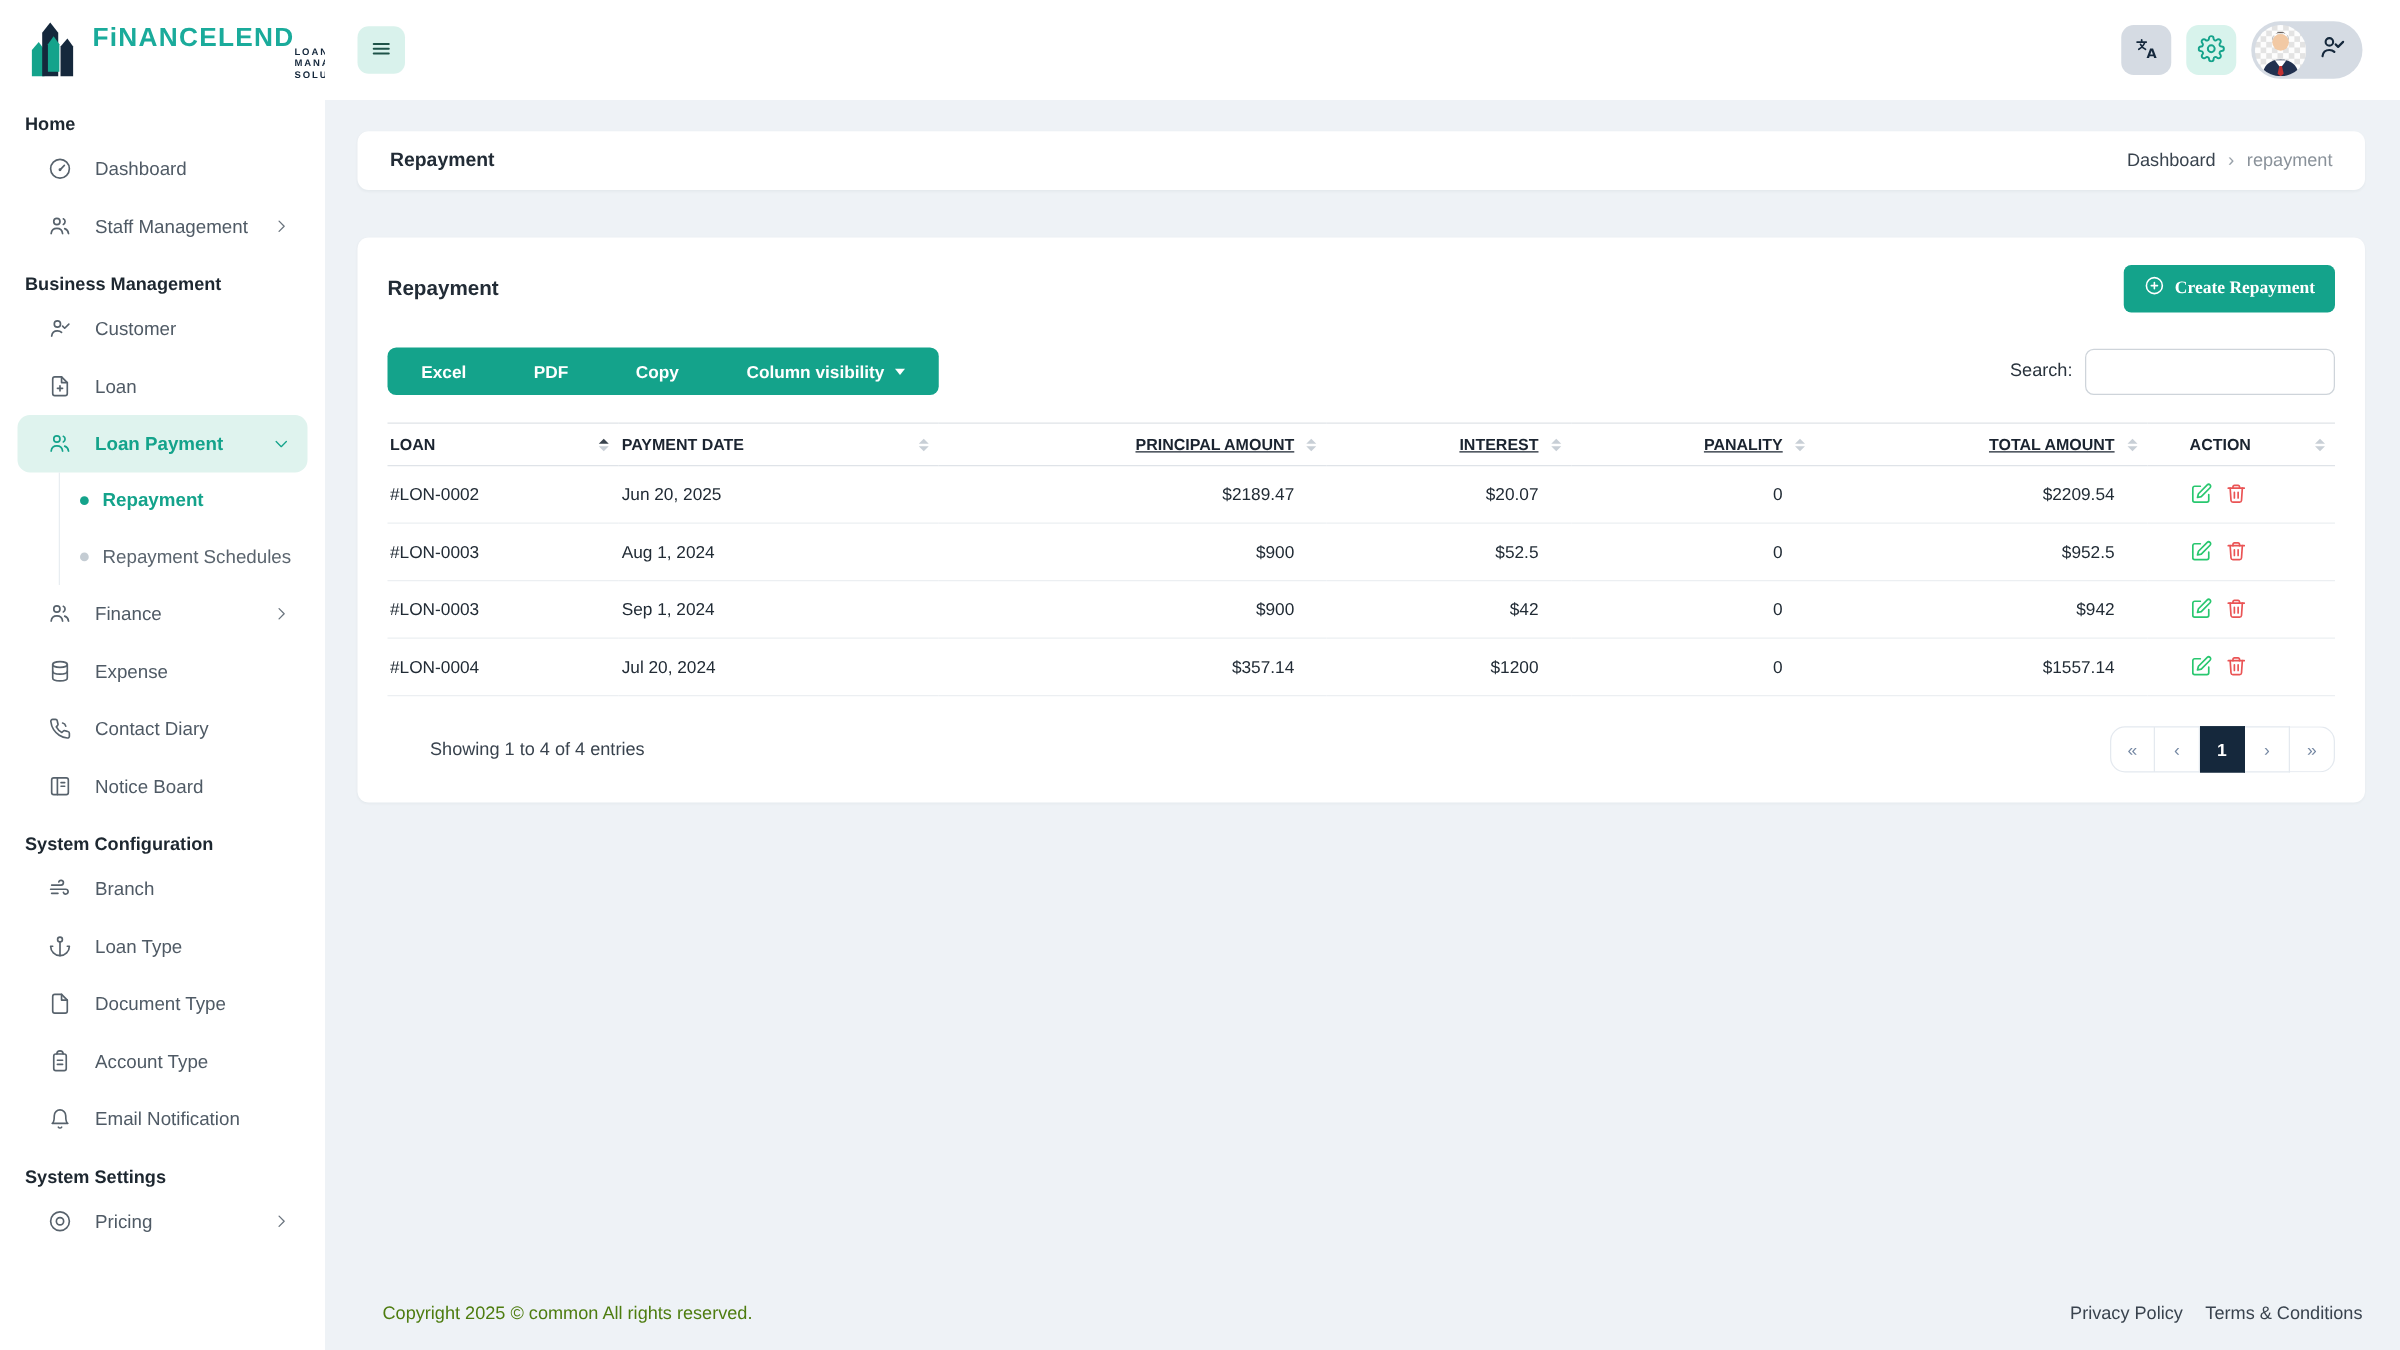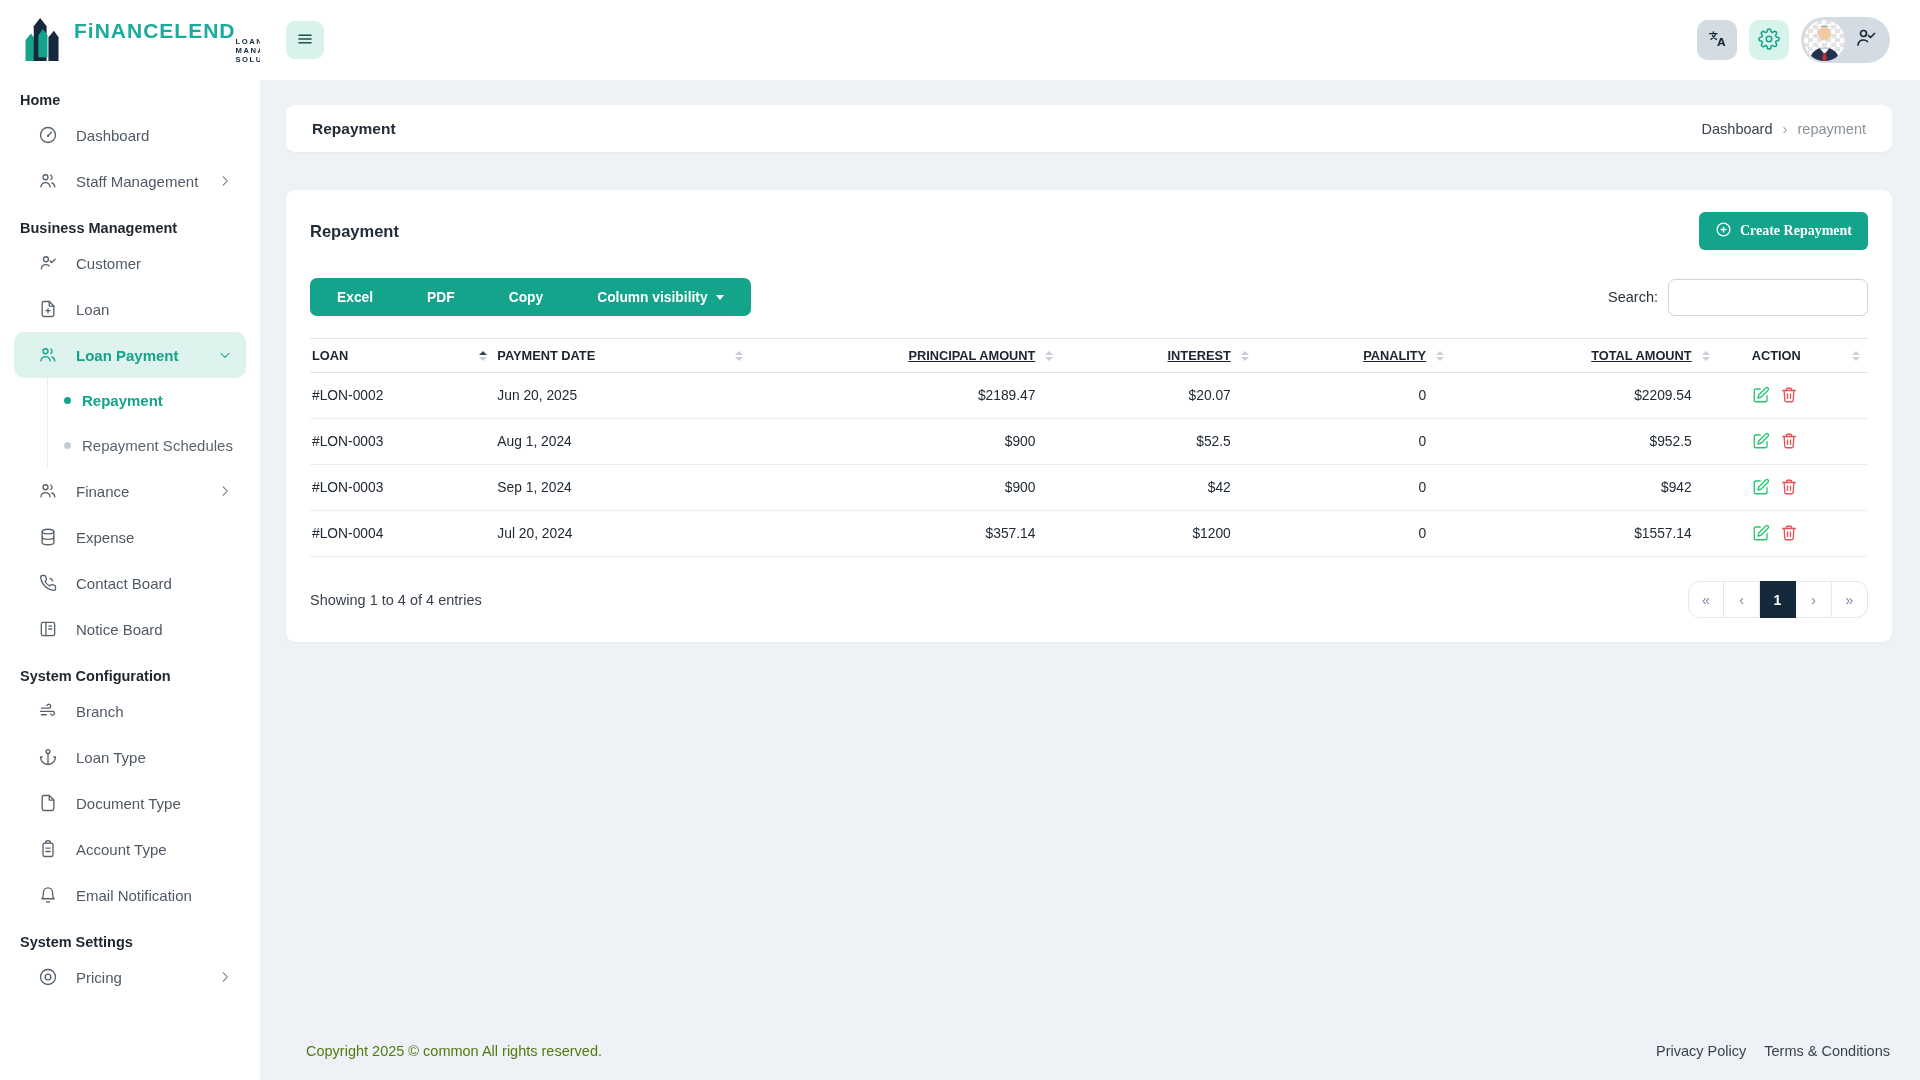--- a/index.html
+++ b/index.html
@@ -76,21 +76,21 @@
   .sort .up { border-bottom:4.5px solid #c8cfd6; }
   .sort .down { border-top:4.5px solid #c8cfd6; }
   .sort .up.on { border-bottom-color:#39434d; }
   .row-actions { display:flex; align-items:center; gap:8px; }
   .act-btn { background:none; border:none; cursor:pointer; width:20px; height:20px; padding:0; display:flex; }
   .act-btn svg { width:18px; height:18px; fill:none; stroke-width:1.8; stroke-linecap:round; stroke-linejoin:round; }
   .act-edit svg { stroke:#28c76f; }
   .act-del svg { stroke:#ea5455; }
 
   .table-footer { display:flex; align-items:center; justify-content:space-between; margin-top:24px; }
-  .entries-info { font-size:14.5px; color:#39434e; }
+  .entries-info { font-size:14.5px; color:#39434e;margin-left:34px; }
   .pagination { display:flex; }
   .page-btn { width:36px; height:37px; background:#fff; border:1px solid #e4e9ef; border-left:none; display:flex; align-items:center; justify-content:center; font-size:14px; color:#7588a3; cursor:pointer; font-family:inherit; }
   .page-btn:first-child { border-left:1px solid #e4e9ef; border-radius:12px 0 0 12px; }
   .page-btn:last-child { border-radius:0 12px 12px 0; }
   .page-btn.active { background:#15283c; color:#fff; border-color:#15283c; font-weight:700; }
 
   .footer { height:58px; display:flex; align-items:center; justify-content:space-between; padding:0 30px 0 46px; background:#eef2f6; }
   .footer-left { font-size:14.5px; color:#4d7c0f; }
   .footer-links { display:flex; gap:18px; font-size:14.5px; color:#39434e; }
   .footer-links span { cursor:pointer; }
@@ -226,21 +226,21 @@
       <span>Expense</span>
     </div>
 
     <div class="nav-item">
       <span class="nicon">
         <svg viewBox="0 0 24 24">
             <path d="M21 16.5v2.6a1.8 1.8 0 0 1-2 1.8 17.8 17.8 0 0 1-7.7-2.7 17.5 17.5 0 0 1-5.4-5.4A17.8 17.8 0 0 1 3.2 5a1.8 1.8 0 0 1 1.8-2h2.6a1.8 1.8 0 0 1 1.8 1.5c.1.9.3 1.8.6 2.6a1.8 1.8 0 0 1-.4 1.9L8.4 10.2a14.4 14.4 0 0 0 5.4 5.4l1.2-1.2a1.8 1.8 0 0 1 1.9-.4c.8.3 1.7.5 2.6.6a1.8 1.8 0 0 1 1.5 1.9z"></path>
             <path d="M14.5 6.5a4 4 0 0 1 3 3"></path>
           </svg>
       </span>
-      <span>Contact Board</span>
+      <span>Contact Diary</span>
     </div>
 
     <div class="nav-item">
       <span class="nicon">
         <svg viewBox="0 0 24 24">
             <rect x="4" y="4" width="16" height="16" rx="2"></rect>
             <path d="M9.5 4v16"></path>
             <path d="M13 8.5h3.5M13 12h3.5"></path>
           </svg>
       </span>

